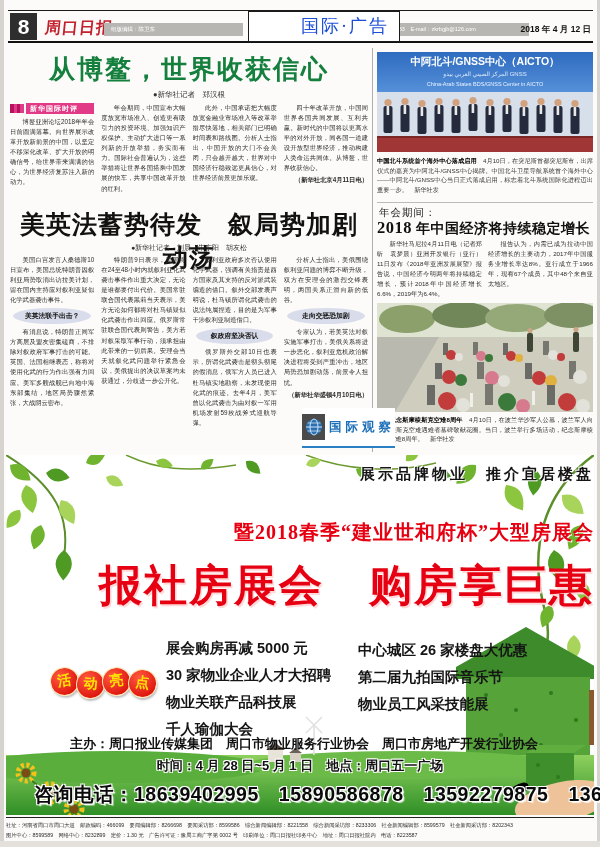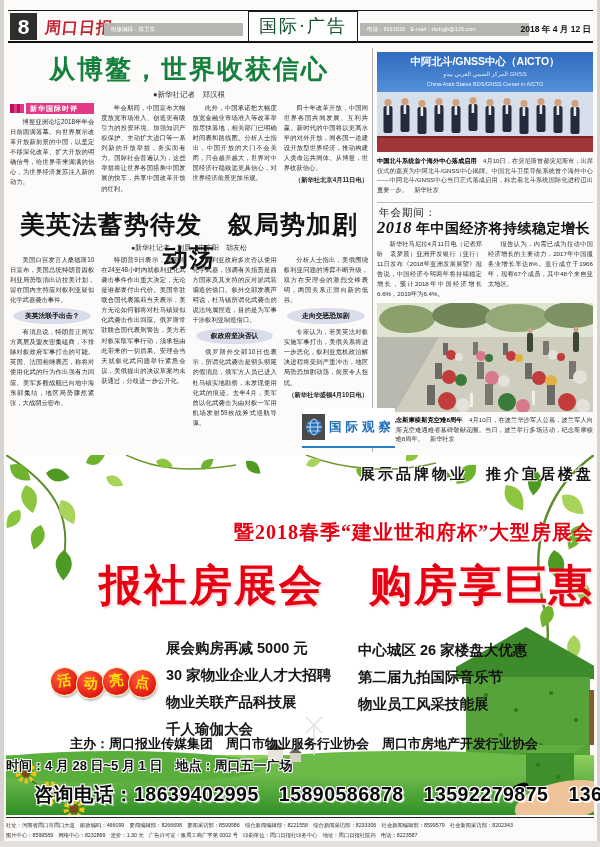--- a/index.html
+++ b/index.html
@@ -17,21 +17,21 @@
   .pagenum{position:absolute;left:2px;top:3px;width:27px;height:27px;background:#2e2e2e;
            color:#fff;font-size:21px;font-weight:bold;text-align:center;line-height:27px;}
   .masthead{position:absolute;left:37px;top:8px;color:#c2202d;font-size:16px;font-weight:bold;
             font-family:"DejaVu Serif",serif;transform:skewX(-6deg);letter-spacing:1px;}
   .graybar{position:absolute;background:#b8b6b3;color:#fff;font-size:5.5px;line-height:13px;
            height:13px;top:13px;padding:0 7px;white-space:nowrap;overflow:hidden;}
   #gb1{left:96px;width:125px;}
   #gb2{left:352px;width:155px;}
   .sectionbox{position:absolute;left:240px;top:1px;width:108px;height:29px;background:#fff;
               border:1.5px solid #1a1a1a;z-index:2;text-align:center;line-height:29px;
-              font-family:"Liberation Serif","DejaVu Serif",serif;font-size:18px;color:#14532d;letter-spacing:2px;}
+              font-family:"Liberation Serif","DejaVu Serif",serif;font-size:18px;color:#1d4ed8;letter-spacing:2px;padding-left:42px;}
   .hdate{position:absolute;right:2px;top:14px;font-size:8.5px;font-weight:bold;color:#111;}
 
   
   .vdivider{position:absolute;left:372px;top:48px;width:1px;height:404px;background:#adadad;}
 
   .a1-headline{position:absolute;left:10px;top:52px;width:358px;text-align:center;
                font-size:26px;font-weight:900;color:#15803d;letter-spacing:2px;}
   .a1-byline{position:absolute;left:10px;top:90px;width:358px;text-align:center;font-size:7.5px;color:#333;}
   .a1-body{position:absolute;left:10px;top:103px;width:358px;height:100px;display:flex;gap:7px;overflow:hidden;}
   .col{flex:1;font-size:6.3px;line-height:1.6;text-align:justify;color:#2b2b2b;overflow:hidden;}
@@ -60,21 +60,21 @@
   .photo1{position:absolute;left:377px;top:52px;width:216px;height:100px;}
   .cap{position:absolute;left:377px;width:216px;font-size:6.2px;line-height:1.55;text-align:justify;color:#333;}
   #cap1{top:156px;height:44px;overflow:hidden;}
   #cap2{top:415px;height:36px;overflow:hidden;}
   .cap b{color:#000;}
   .rrule{position:absolute;left:377px;top:202px;width:216px;height:1px;background:#bbb;}
   .kicker{position:absolute;left:379px;top:206px;font-family:"Liberation Serif",serif;
           font-size:10.5px;color:#222;letter-spacing:1px;}
   .rheadline{position:absolute;left:377px;top:218px;width:216px;font-family:"Liberation Serif","DejaVu Serif",serif;
              font-weight:700;color:#111;font-size:14px;letter-spacing:0.5px;white-space:nowrap;}
-  .rheadline .num{font-size:16.5px;font-weight:900;font-style:italic;}
+  .rheadline .num{font-size:16.5px;font-weight:900;}
   .report-body{position:absolute;left:377px;top:239px;width:216px;height:62px;display:flex;gap:6px;overflow:hidden;}
   .report-body .col{font-size:6.2px;}
   .photo2{position:absolute;left:377px;top:303px;width:216px;height:109px;}
 
   
   .ad{position:absolute;left:6px;top:455px;width:588px;height:360px;background:#fff;}
   .ad svg.art{position:absolute;left:0;top:0;pointer-events:none;}
   .ad .t{position:absolute;width:100%;text-align:right;z-index:2;}
   .ad-slogan{top:10px;font-size:15px;font-weight:900;color:#151515;letter-spacing:3px;
              text-shadow:1px 1px 0 #fff,-1px -1px 0 #fff;}
@@ -89,21 +89,21 @@
              background:radial-gradient(circle at 35% 30%,#ff5a40,#d40000);
              border:1.5px solid #ffe9b0;color:#ffe600;font-size:14px;font-weight:900;
              text-align:center;line-height:26px;transform:rotate(-8deg);
              font-family:"Liberation Serif",serif;box-shadow:1px 2px 2px rgba(0,0,0,.25);}
   .hl-circle:nth-child(2){transform:rotate(6deg);margin-top:3px;}
   .hl-circle:nth-child(4){transform:rotate(8deg);margin-top:2px;}
   .ad-list{position:absolute;z-index:2;font-size:14.5px;font-weight:800;color:#151515;line-height:27px;white-space:nowrap;}
   #adlistL{left:160px;top:180px;}
   #adlistR{left:352px;top:182px;}
   .ad-org{position:absolute;left:64px;top:280px;z-index:2;font-size:13px;font-weight:900;color:#111;white-space:nowrap;}
-  .ad-time{position:absolute;left:0;top:302px;width:100%;z-index:2;font-size:13px;
+  .ad-time{position:absolute;left:0;top:302px;width:100%;text-align:center;z-index:2;font-size:13px;
            font-weight:900;color:#111;text-shadow:1px 1px 0 #fff,-1px -1px 0 #fff,1px -1px 0 #fff,-1px 1px 0 #fff;}
   .ad-phone{position:absolute;left:28px;top:326px;z-index:2;font-size:19.5px;font-weight:900;color:#0a0a0a;
             white-space:nowrap;letter-spacing:0.5px;
             text-shadow:1px 1px 0 #fff,-1px -1px 0 #fff,1px -1px 0 #fff,-1px 1px 0 #fff,2px 2px 1px rgba(255,255,255,.8);}
 
   
   .footer{position:absolute;left:6px;top:817px;width:588px;border-top:1px solid #222;
           font-size:5.3px;color:#2e2e2e;line-height:1.9;padding-top:2px;}
   .footer div{white-space:nowrap;overflow:hidden;}
 </style>

